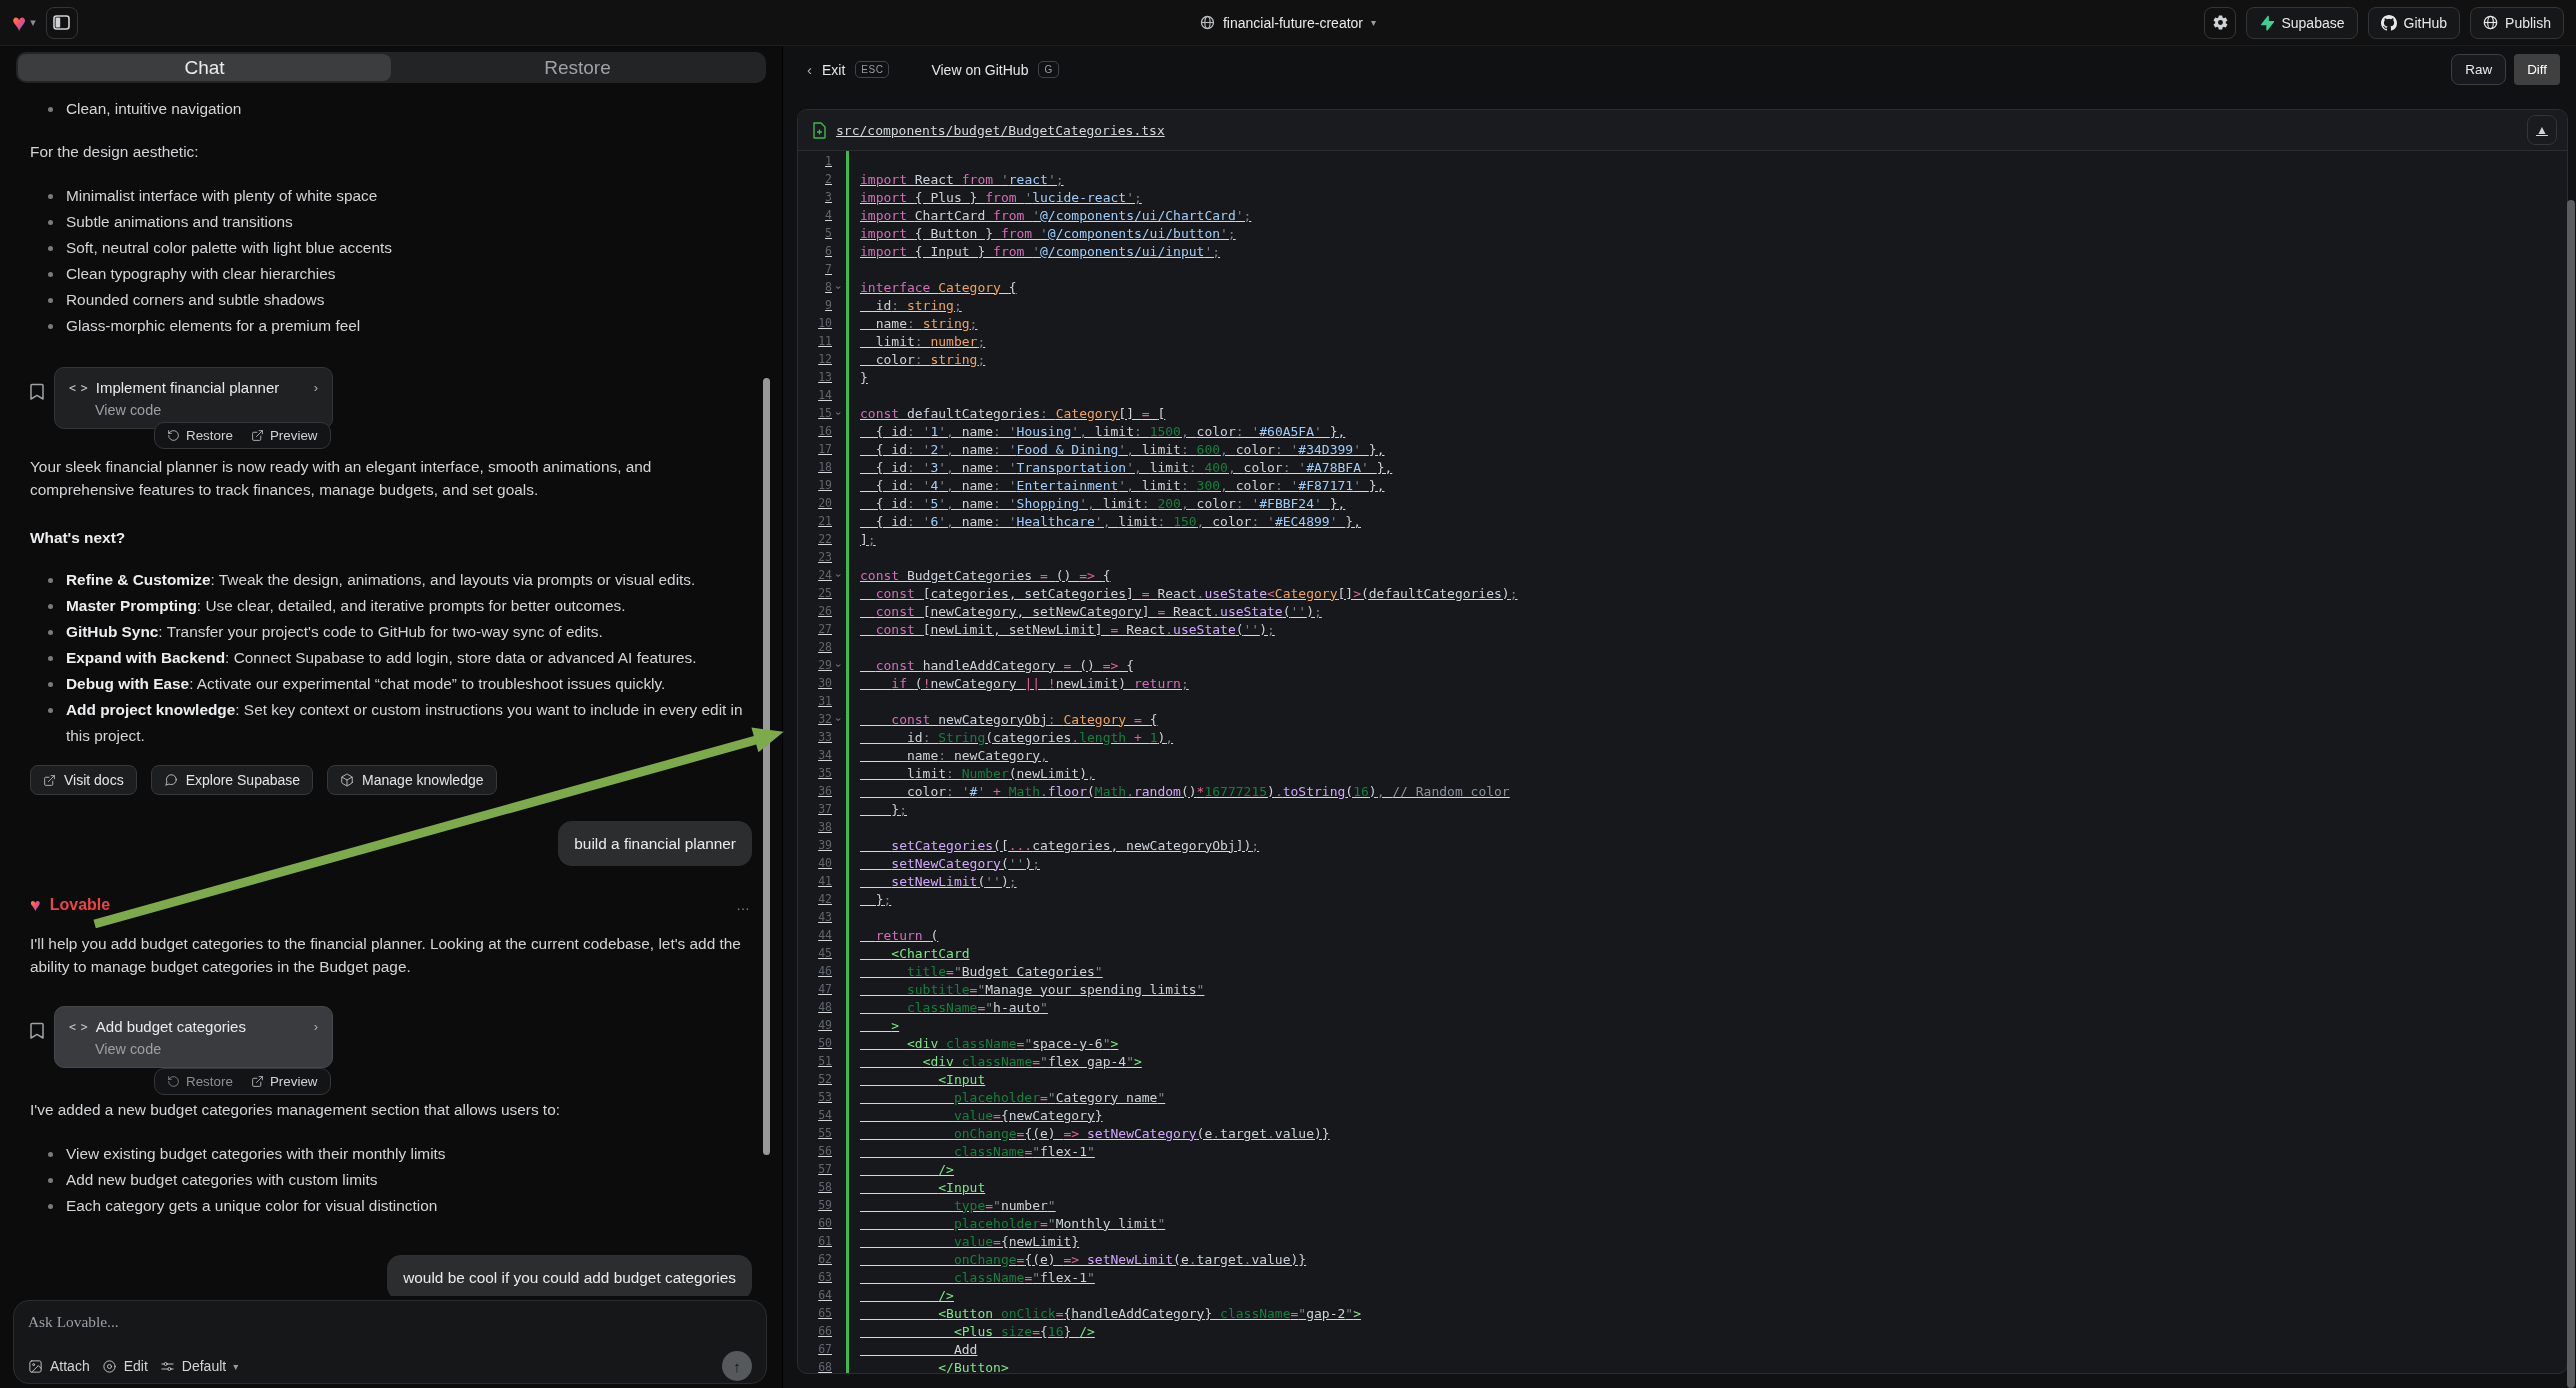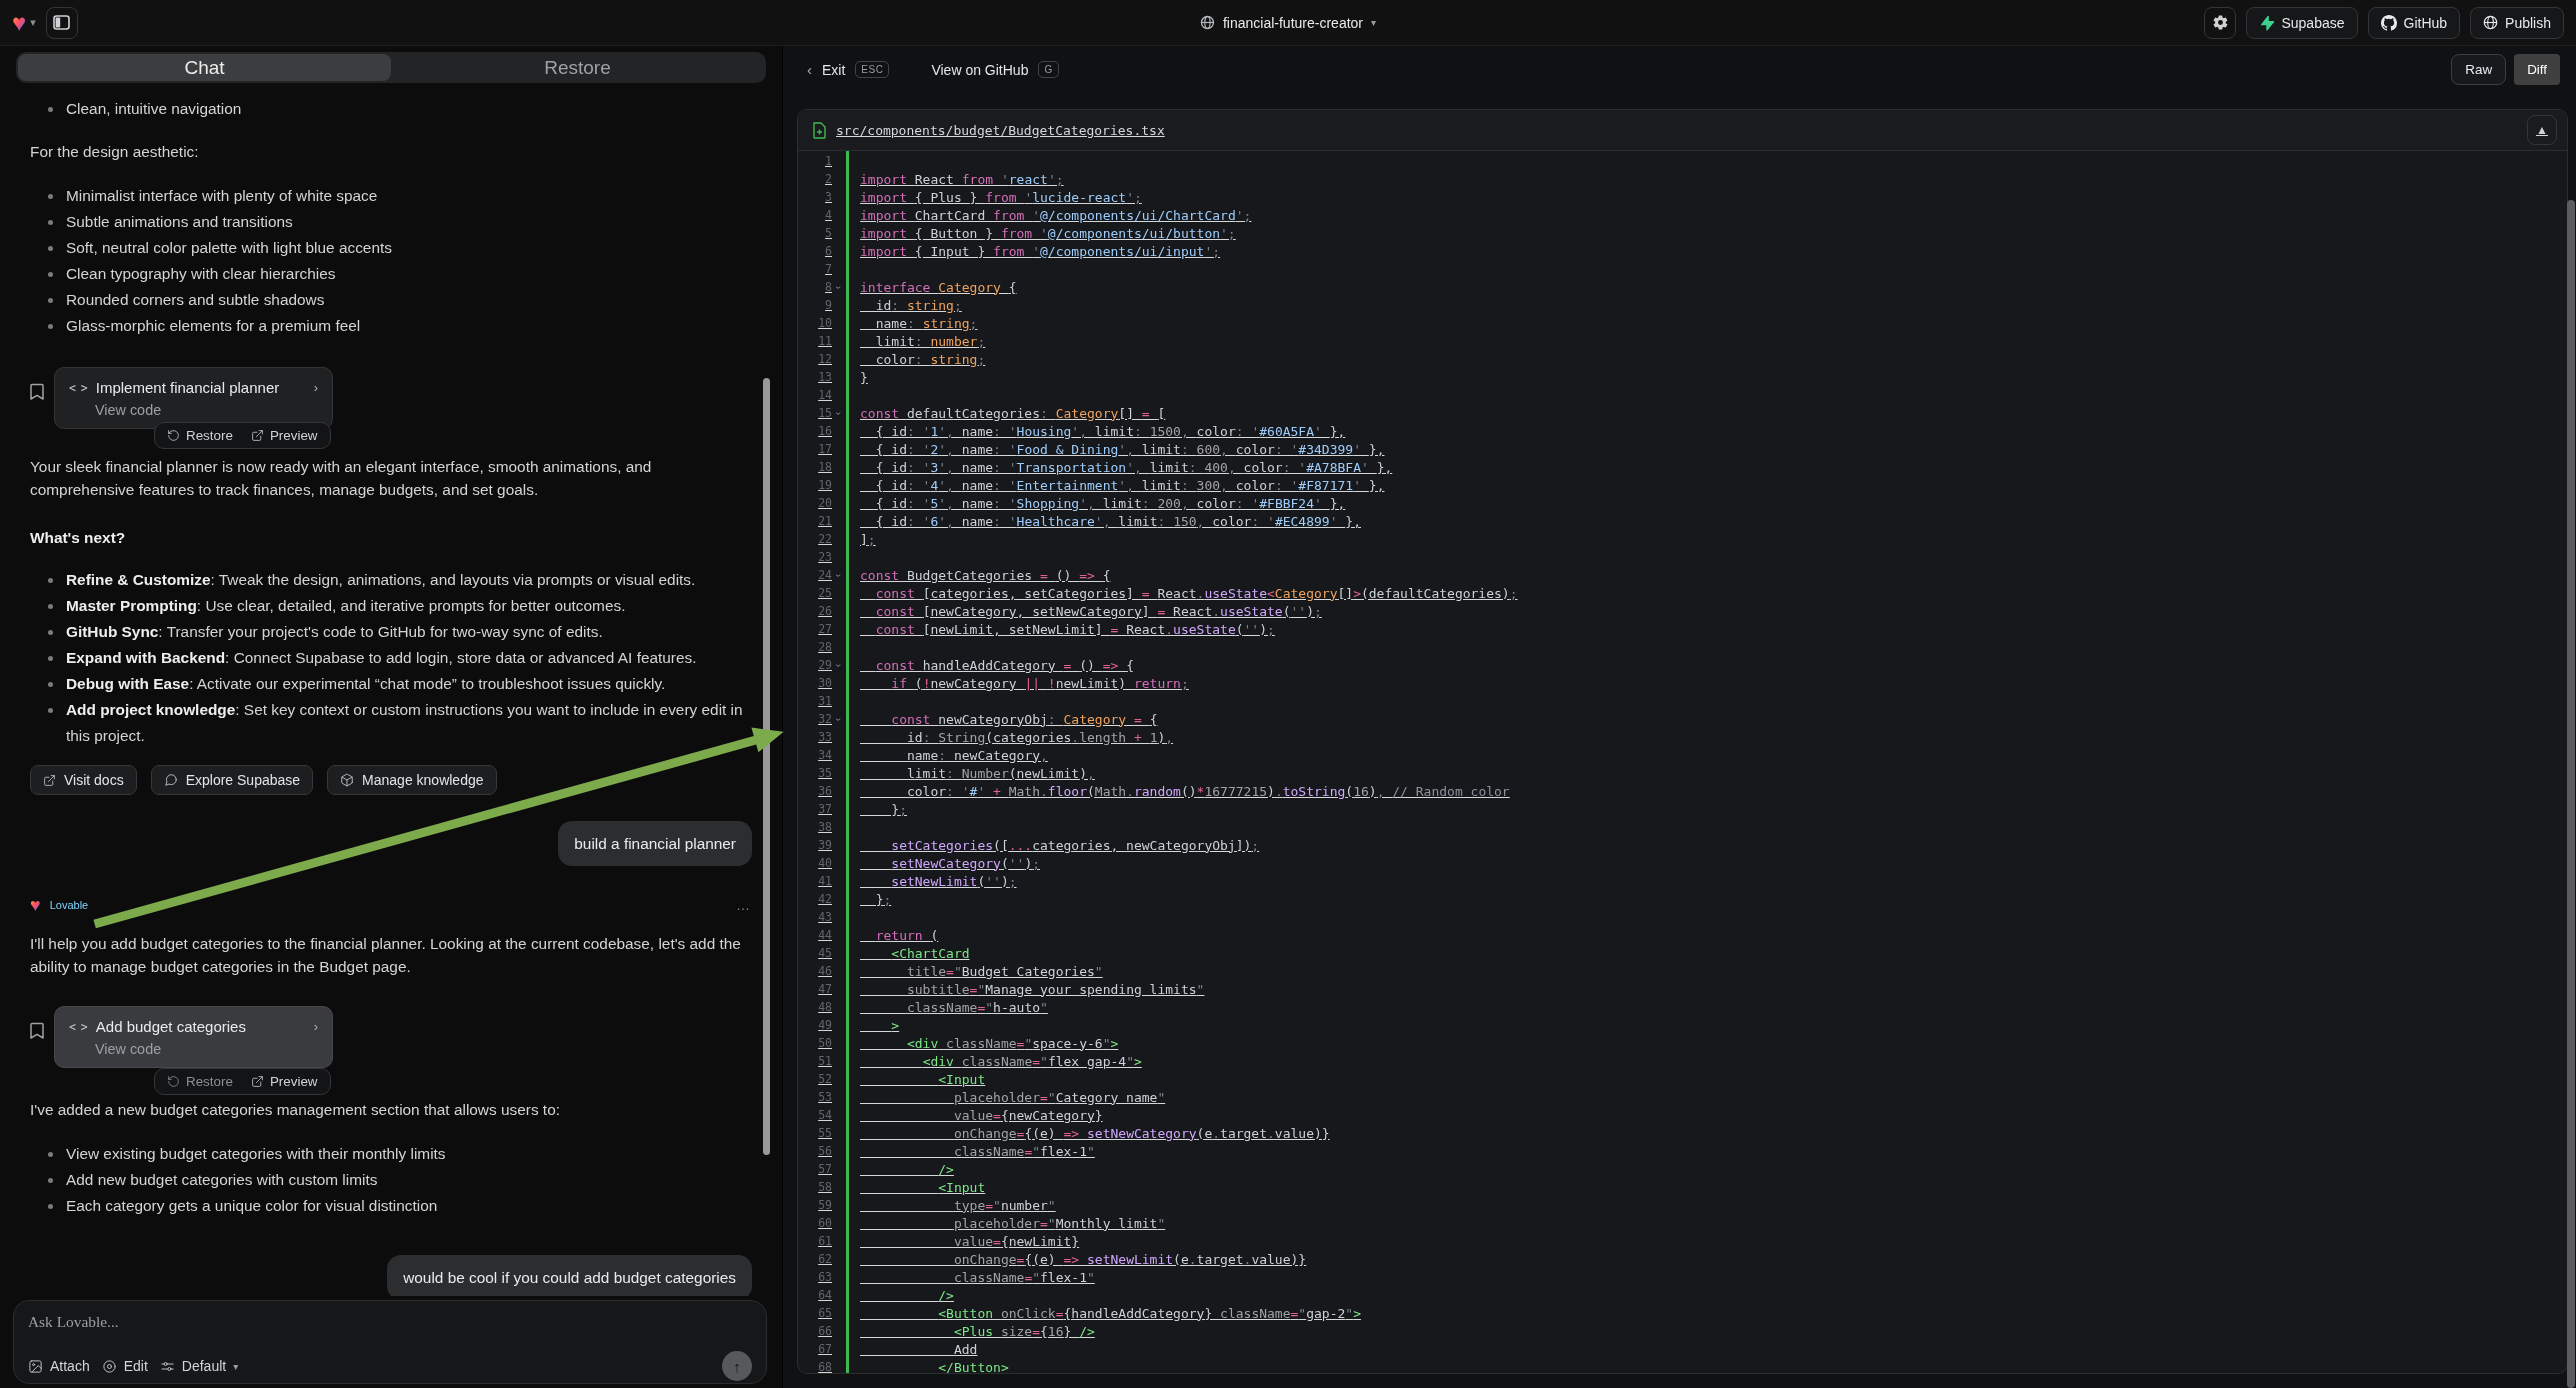--- a/index.html
+++ b/index.html
@@ -51,21 +51,21 @@
   .pill-btn.dim { color:#8b8f94; }
 
   
   .chips { display:flex; gap:14px; margin-top:16px; }
   .chip { height:30px; background:#1d1e20; border:1px solid #37383b; border-radius:8px; display:flex; align-items:center; gap:8px; padding:0 12px; font-size:14px; color:#e3e5e7; }
 
   
   .bubble { margin:26px 0 0 auto; width:fit-content; max-width:418px; background:#2c2d2f; border-radius:14px; padding:12px 16px; color:#e9eaec; line-height:21px; }
   .asst-head { display:flex; align-items:center; gap:9px; margin-top:30px; }
   .asst-head .heart { font-size:18px; }
-  .asst-name { font-size:11px; font-weight:400; color:#7dd3fc; }
+  .asst-name { font-size:16px; font-weight:700; color:#ef4444; }
   .dots { margin-left:auto; color:#85878a; letter-spacing:2px; font-size:14px; }
 
   
   .composer { position:absolute; left:13px; right:15px; bottom:4px; height:84px; background:#161718; border:1px solid #2c2d2f; border-radius:16px; padding:12px 14px 10px; }
   .composer textarea { width:100%; height:26px; background:transparent; border:none; outline:none; resize:none; color:#d6d8da; font-family:Liberation Serif, serif; font-size:15.4px; }
   .composer textarea::placeholder { color:#9ba0a6; }
   .comp-row { display:flex; align-items:center; gap:12px; margin-top:8px; }
   .comp-item { display:flex; align-items:center; gap:7px; font-size:14px; color:#d2d4d6; }
   .comp-item .chev { font-size:10px; color:#9a9da0; }
   .send { margin-left:auto; width:30px; height:30px; border-radius:50%; background:#56595c; display:flex; align-items:center; justify-content:center; color:#141517; font-size:15px; font-weight:700; }
@@ -88,21 +88,21 @@
   .collapse { margin-left:auto; width:30px; height:30px; border:1px solid #333539; border-radius:8px; display:flex; align-items:center; justify-content:center; color:#cfd2d6; font-size:12px; }
 
   .code-area { position:relative; padding-top:1px; }
   .gbar { position:absolute; left:48px; top:0; bottom:0; width:3px; background:#3fb950; }
   .crow { display:flex; height:18px; align-items:center; }
   .ln { width:34px; text-align:right; font-family:"DejaVu Sans Mono", monospace; font-size:11.5px; color:#60666d; flex:none; }
   .fold { width:14px; flex:none; color:#7d8590; font-size:10px; text-align:center; }
   .fold span { display:inline-block; transform:rotate(90deg); }
   .ctext { white-space:pre; font-family:"DejaVu Sans Mono", monospace; font-size:13px; padding-left:14px; }
   .tk-p{color:#ccd2d9}.tk-k{color:#d36fb8}.tk-o{color:#e0638c}.tk-t{color:#f0a35e}.tk-s{color:#9fcdfb}
-  .tk-q{color:#7d8590}.tk-n{color:#a3a3a3}.tk-f{color:#d2a8ff}.tk-g{color:#7ee787}.tk-c{color:#8b949e}
+  .tk-q{color:#7d8590}.tk-n{color:#15803d}.tk-f{color:#d2a8ff}.tk-g{color:#7ee787}.tk-c{color:#8b949e}
 
   .code-sb { position:absolute; right:1px; top:154px; bottom:0; width:8px; border-radius:4px; background:#5a5c5e; }
 
   .arrow-svg { position:absolute; left:0; top:0; pointer-events:none; z-index:50; }
   .stroke-ic { stroke:#c8cbce; stroke-width:1.5; fill:none; stroke-linecap:round; stroke-linejoin:round; }
 </style>
 </head>
 <body>
 
 <div class="topbar">

